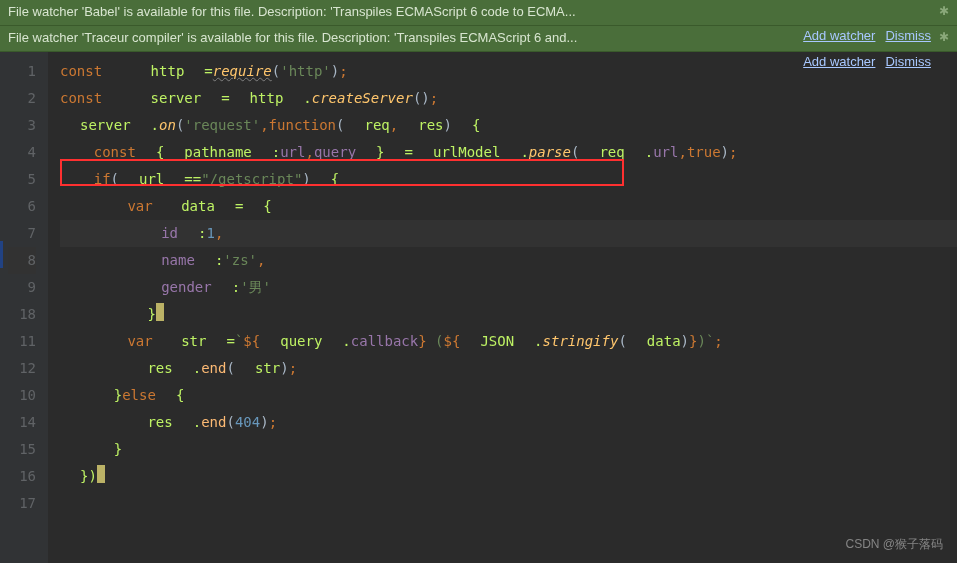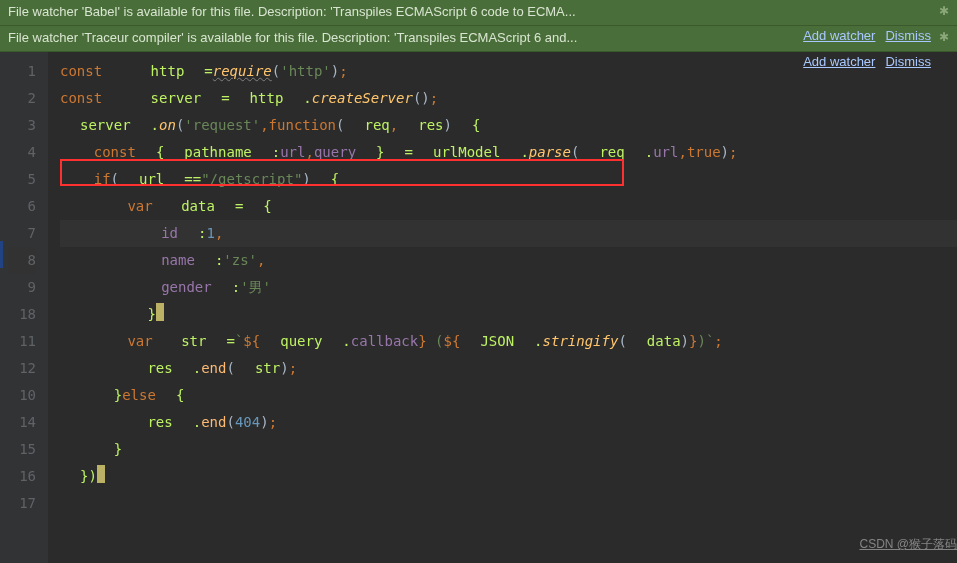--- a/index.html
+++ b/index.html
@@ -82,26 +82,25 @@
     display: inline-block;
     width: 8px;
     height: 18px;
     background: #bbb266;
     vertical-align: text-bottom;
     margin-bottom: 1px;
   }
   .watermark {
     position: absolute;
     bottom: 10px;
-    right: 0;
+    right: 14px;
     color: #aaa;
     font-family: Arial, sans-serif;
     font-size: 12px;
     opacity: 0.7;
-    text-decoration: underline;
   }
   .left-marker {
     position: absolute;
     left: 0;
     top: 241px;
     width: 3px;
     height: 27px;
     background: #214283;
   }
 </style>

